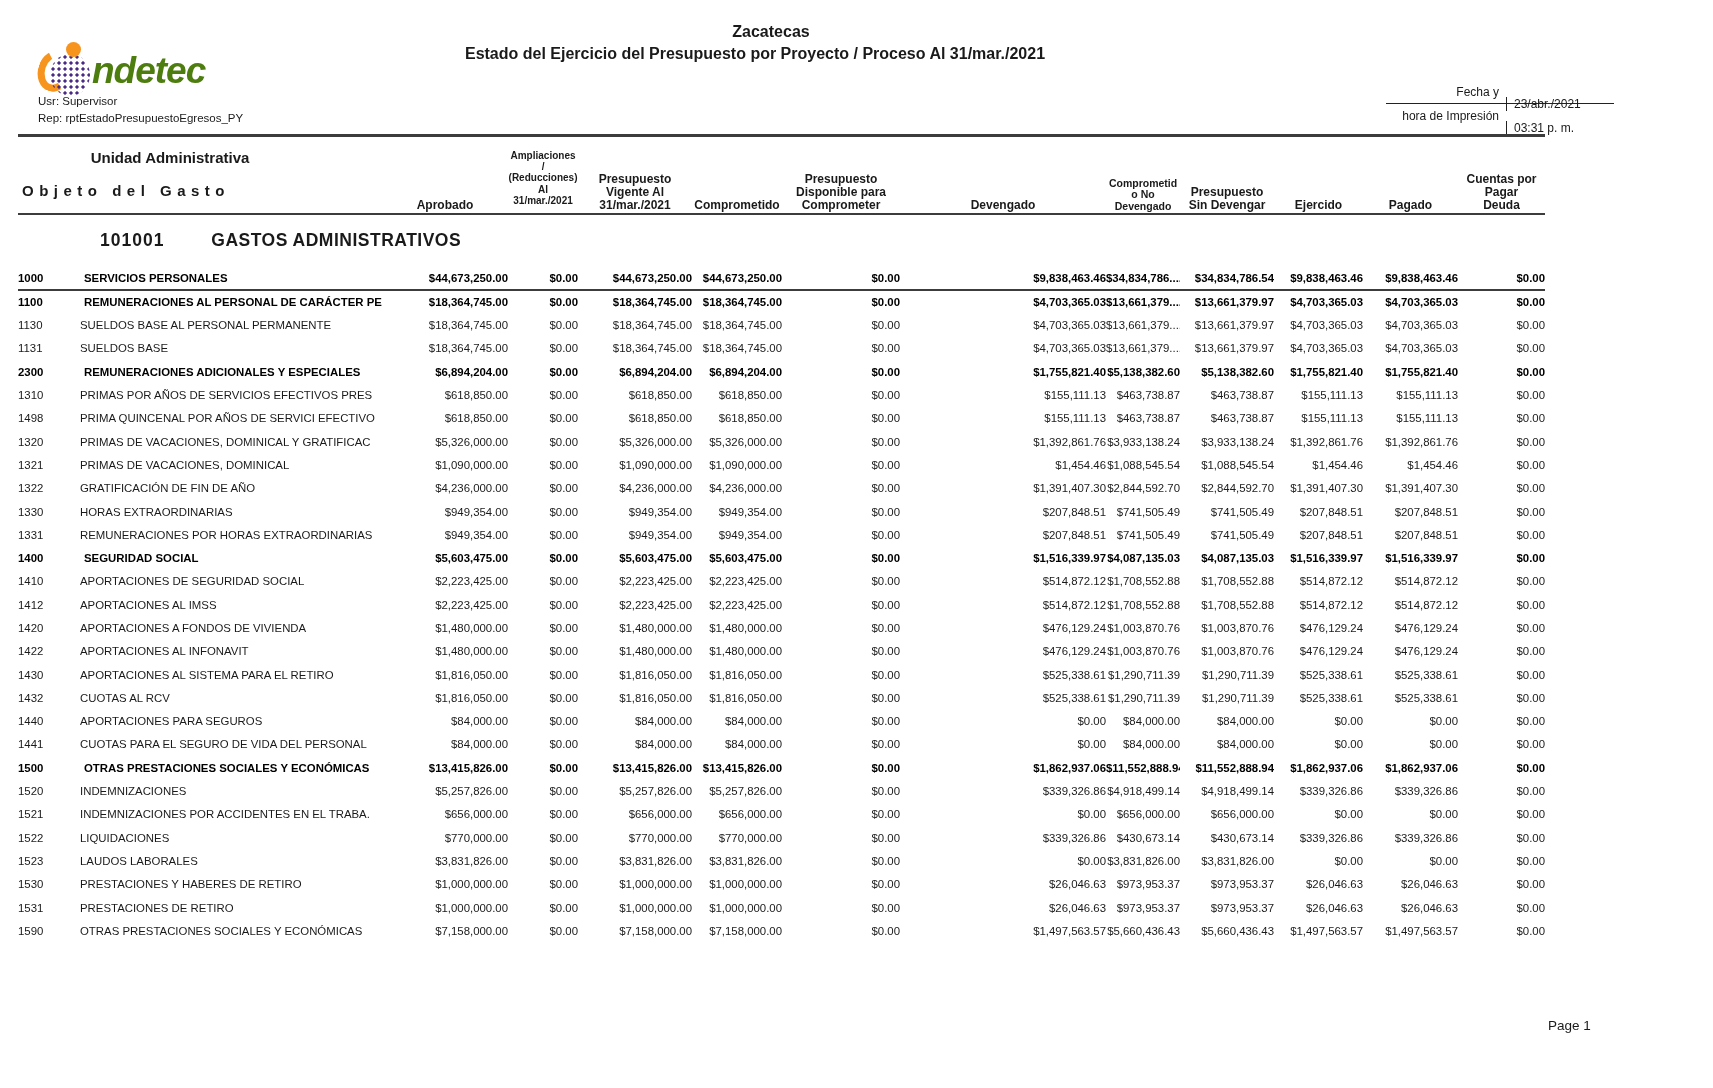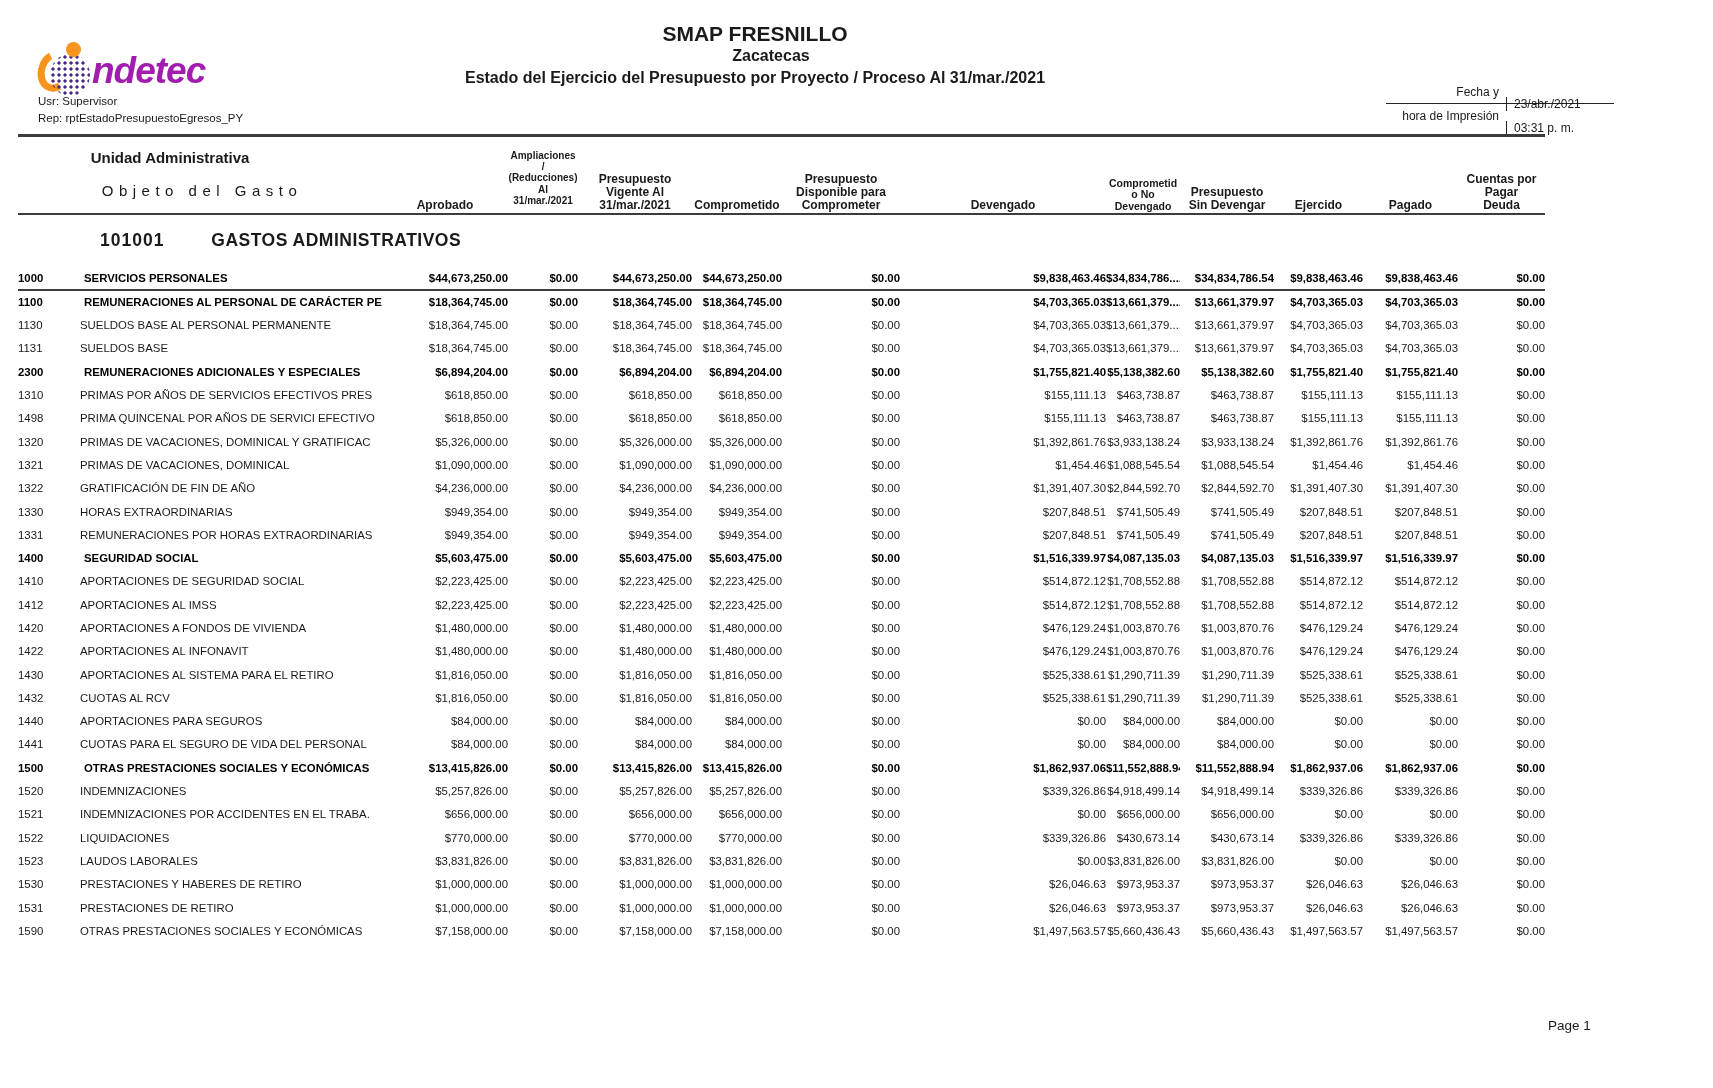--- a/index.html
+++ b/index.html
@@ -8,21 +8,21 @@
     font-family:"Liberation Sans",sans-serif;color:#1a1a1a;
   }
   
   .logo{position:absolute;left:38px;top:44px;height:52px;display:flex;align-items:center;}
   .logo-mark{position:relative;width:58px;height:52px;}
   .logo-swoosh{position:absolute;left:0;top:6px;width:34px;height:42px;border-radius:50%;
     border:7px solid transparent;border-left-color:#f7941e;border-bottom-color:#f7941e;transform:rotate(18deg);box-sizing:border-box;}
   .logo-disc{position:absolute;left:12px;top:10px;width:40px;height:42px;border-radius:50%;
     background:radial-gradient(circle,#4b2a87 1.5px,transparent 1.7px);background-size:6px 6px;}
   .logo-dot{position:absolute;left:28px;top:-2px;width:15px;height:15px;border-radius:50%;background:#f7941e;}
-  .logo-text{font-weight:bold;font-style:italic;font-size:37px;color:#a21caf;letter-spacing:-1px;margin-left:-4px;line-height:1;}
+  .logo-text{font-weight:bold;font-style:italic;font-size:37px;color:#4d7c0f;letter-spacing:-1px;margin-left:-4px;line-height:1;}
   .usr{position:absolute;left:38px;top:95px;font-size:11.5px;}
   .rep{position:absolute;left:38px;top:112px;font-size:11.5px;}
   
   .titles{position:absolute;left:0;top:22px;width:1510px;text-align:center;font-weight:bold;}
   .t1{font-size:21px;line-height:1.15;}
   .t2{font-size:16px;line-height:1.25;padding-left:32px;}
   .t3{font-size:16px;line-height:1.45;}
   
   .fecha{position:absolute;left:1386px;top:80px;width:228px;font-size:12px;}
   .fecha-row{display:flex;height:23px;align-items:center;}
@@ -34,21 +34,21 @@
   table.report th,table.report td{padding:0;margin:0;}
   thead th{border-top:3px solid #3c3c3c;border-bottom:2px solid #3c3c3c;vertical-align:bottom;
     font-size:12px;font-weight:bold;height:50px;padding-bottom:3px;white-space:pre-line;line-height:1.12;}
   th.num-h{text-align:center;padding-right:2px;}
   th.center-h{text-align:center;}
   th.small-h{font-size:10px;}
   th.mid-h{font-size:10.5px;}
   .amp-wrap{position:relative;top:-7px;}
   .left-h{text-align:left;}
   .ua-line{font-size:15px;font-weight:bold;text-align:center;padding-right:60px;margin-bottom:2px;}
-  .og-line{font-size:15px;font-weight:normal;letter-spacing:5.5px;padding-left:4px;text-align:center;}
+  .og-line{font-size:15px;font-weight:bold;letter-spacing:5.5px;padding-left:4px;}
   
   tr.section-row td{height:52px;vertical-align:middle;font-weight:bold;font-size:17.5px;}
   .sec-code{padding-left:82px;letter-spacing:1px;}
   .sec-name{margin-left:42px;letter-spacing:0.5px;}
   
   tbody tr.data{height:23.3px;}
   tbody td{font-size:11.4px;vertical-align:middle;overflow:hidden;white-space:nowrap;}
   td.code{padding-left:6px;}
   td.label{padding-left:14px;}
   tr.bold{font-weight:bold;color:#000;}
@@ -69,21 +69,20 @@
       <span class="logo-disc"></span>
       <span class="logo-dot"></span>
     </div>
     <span class="logo-text">ndetec</span>
   </div>
 
   <div class="usr">Usr: Supervisor</div>
   <div class="rep">Rep: rptEstadoPresupuestoEgresos_PY</div>
 
   <div class="titles">
-    <div class="t1">SMAP FRESNILLO</div>
     <div class="t2">Zacatecas</div>
     <div class="t3">Estado del Ejercicio del Presupuesto por Proyecto / Proceso Al 31/mar./2021</div>
   </div>
 
   <div class="fecha">
     <div class="fecha-row first">
       <span class="fecha-label">Fecha y</span>
       <span class="fecha-value">23/abr./2021</span>
     </div>
     <div class="fecha-row">

